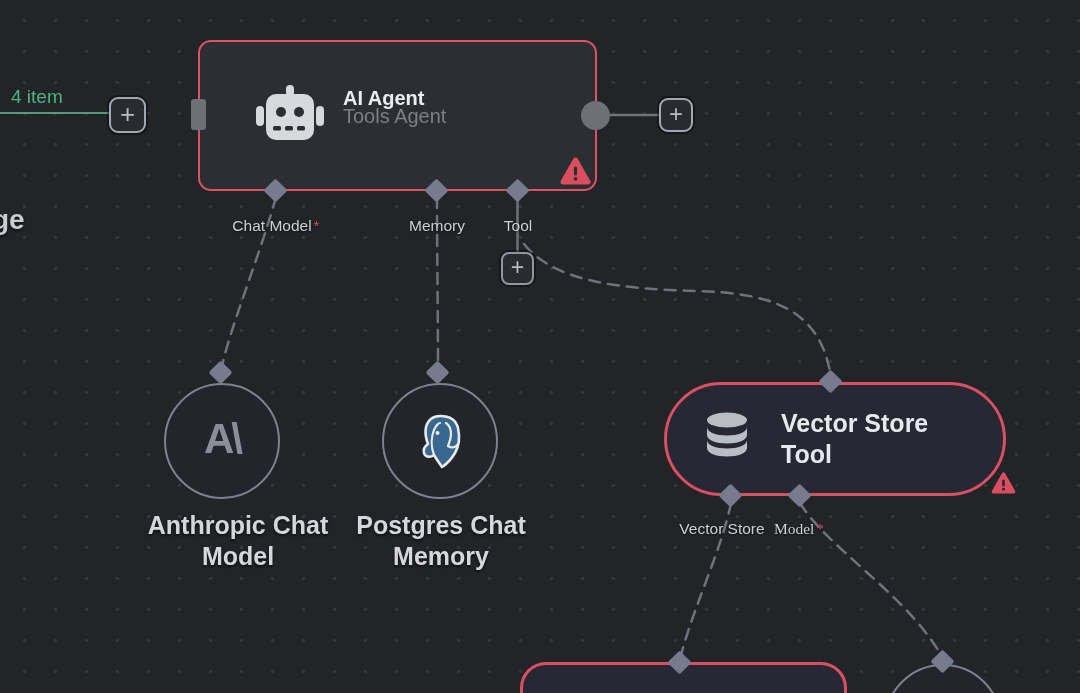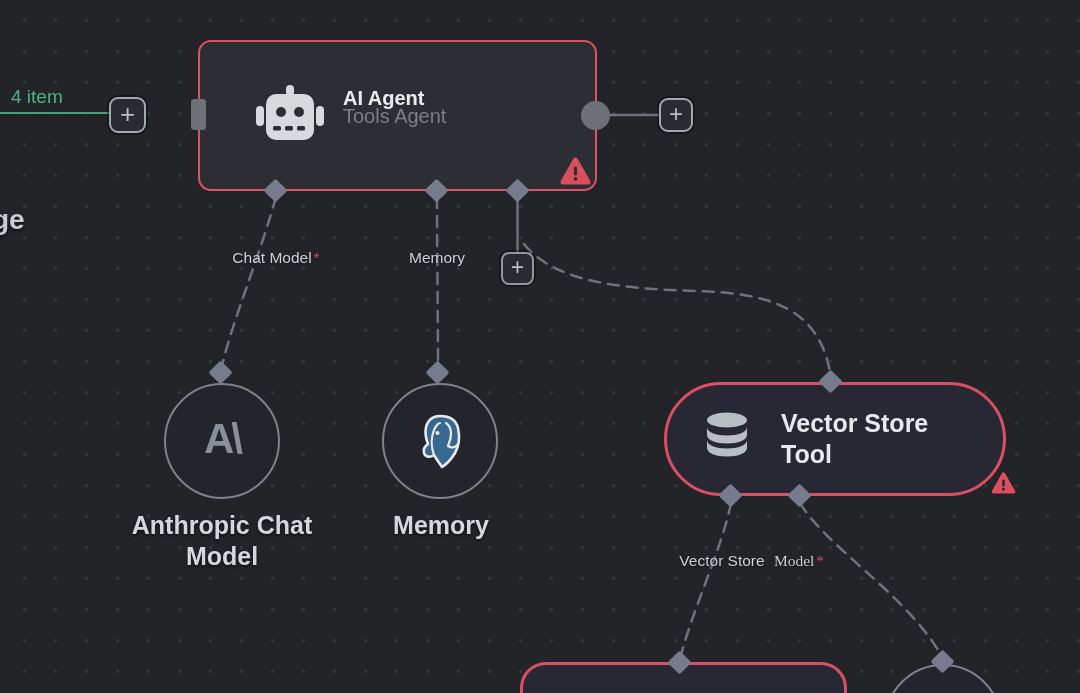--- a/index.html
+++ b/index.html
@@ -66,21 +66,20 @@
   .canvas-label {
     position:absolute; font-weight:bold; font-size:25px; color:#d5d7dc;
     text-align:center; line-height:31px; white-space:nowrap;
     transform:translateX(-50%);
     text-shadow:0 2px 3px rgba(0,0,0,0.55);
   }
   .port-label {
     position:absolute; font-size:15.5px; color:#ced0d6; white-space:nowrap;
     transform:translateX(-50%);
     text-shadow:0 1px 2px rgba(0,0,0,0.6);
-    margin-top:32px;
   }
   .required { color:#df5163; margin-left:2px; }
 
   .items-label {
     position:absolute; font-size:19px; color:#4db380; white-space:nowrap;
   }
   .partial-text {
     position:absolute; font-size:28px; font-weight:bold; color:#caccd2;
     text-shadow:0 2px 3px rgba(0,0,0,0.55);
   }
@@ -157,36 +156,37 @@
 <div class="port-label" style="left:518px; top:217px;"><span>Tool</span></div>
 
 <div class="plus-btn" style="left:501px; top:252px; width:33px; height:33px; font-size:23px; border-width:2px; border-color:#8f96a0; border-radius:8px;">
     <span>+</span>
   </div>
 
 <div class="node-circle" style="left:164px; top:383px; width:116px; height:116px;">
   <div style="font-size:42px; font-weight:bold; color:#8a8e98; letter-spacing:-3px; transform:translateY(-2px);">A\</div>
 </div>
 <div class="diamond" style="left:212px; top:364px;"></div>
-<div class="canvas-label" style="left:222px; top:510px;">
+<div class="canvas-label" style="left:238px; top:510px;">
   <div>Anthropic Chat</div>
   <div>Model</div>
 </div>
 
 <div class="node-circle" style="left:382px; top:383px; width:116px; height:116px;">
   <svg width="50" height="56" viewBox="0 0 50 56">
     <path d="M25,3 C34,3 41,7 43,15 C45,24 44,33 40,40 C37,45 32,51 27,54 C25,51 22,47 19,42 C15,45 10,44 9,40 C8,36 10,33 13,31 C11,26 10,19 11,14 C13,7 18,3 25,3 Z" fill="#38678f" stroke="#e8eaec" stroke-width="2.6" stroke-linejoin="round"></path>
     <path d="M19,42 C16,34 16,24 19,17 C21,12 24,10 25,10" fill="none" stroke="#e8eaec" stroke-width="2.2" stroke-linecap="round"></path>
     <path d="M31,10 C34,12 36,16 36,21 C36,26 34,30 33,33" fill="none" stroke="#e8eaec" stroke-width="2.2" stroke-linecap="round"></path>
     <circle cx="22.5" cy="20" r="2" fill="#e8eaec"></circle>
     <path d="M33,33 C36,35 40,35 42,32" fill="none" stroke="#e8eaec" stroke-width="2.2" stroke-linecap="round"></path>
   </svg>
 </div>
 <div class="diamond" style="left:429px; top:364px;"></div>
 <div class="canvas-label" style="left:441px; top:510px;">
+  <div>Postgres Chat</div>
   <div>Memory</div>
 </div>
 
 <div class="node-pill" style="left:664px; top:382px; width:342px; height:114px; border-radius:57px;">
   <svg class="abs" style="left:38px; top:26px;" width="44" height="56" viewBox="0 0 44 56">
     <ellipse cx="22" cy="9" rx="20" ry="7.5" fill="#b9bdc4"></ellipse>
     <path d="M2,16 L2,24 C2,29 11,32.5 22,32.5 C33,32.5 42,29 42,24 L42,16 C42,21 33,24.5 22,24.5 C11,24.5 2,21 2,16 Z" fill="#b9bdc4"></path>
     <path d="M2,29 L2,37 C2,42 11,45.5 22,45.5 C33,45.5 42,42 42,37 L42,29 C42,34 33,37.5 22,37.5 C11,37.5 2,34 2,29 Z" fill="#b9bdc4"></path>
   </svg>
   <div class="vs-title" style="left:114px; top:23px;">

